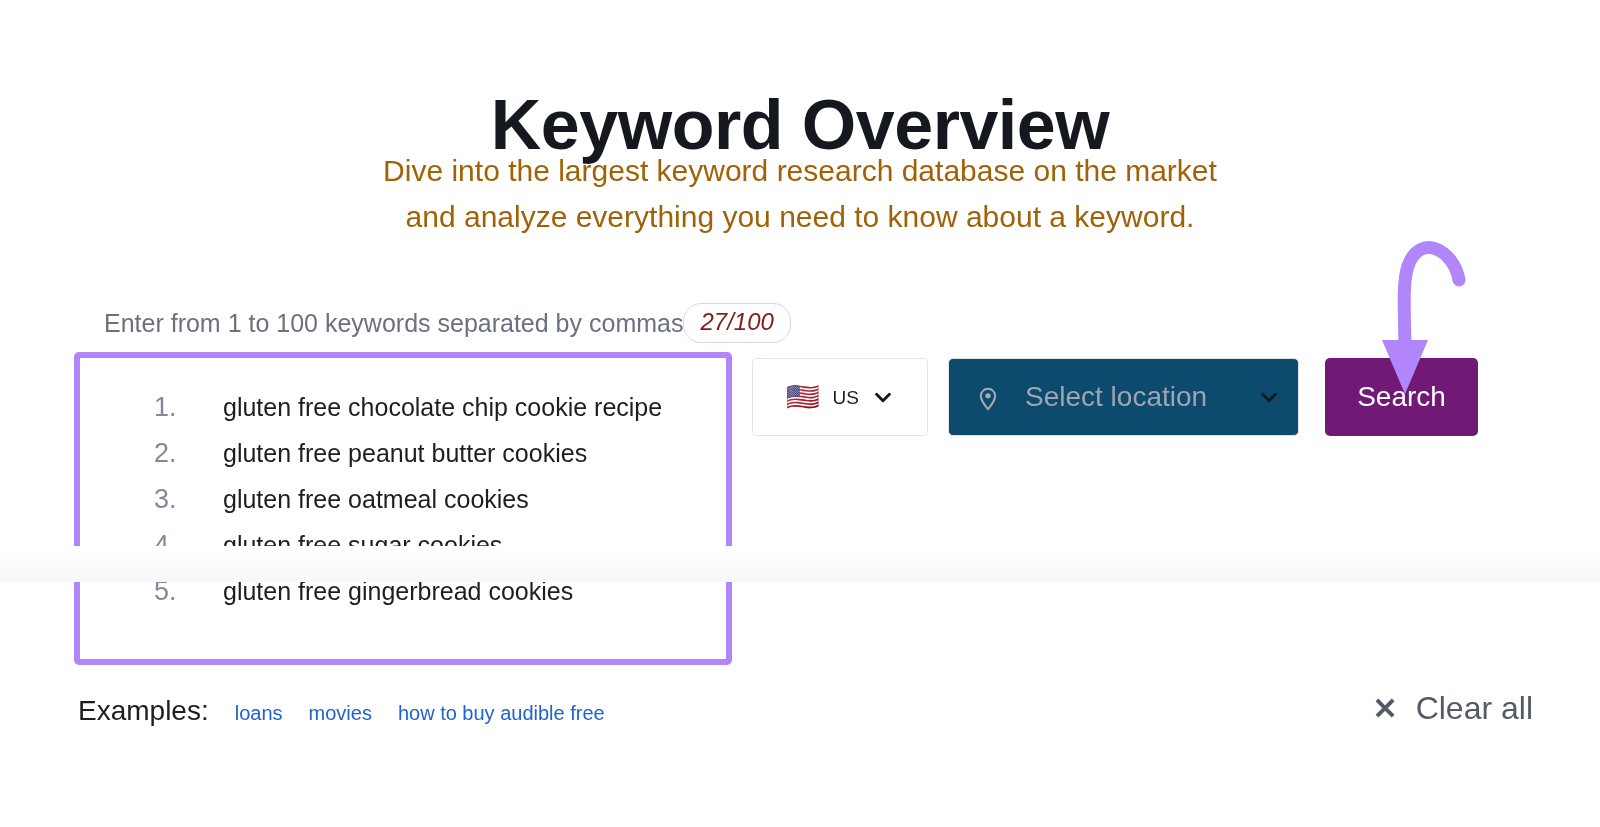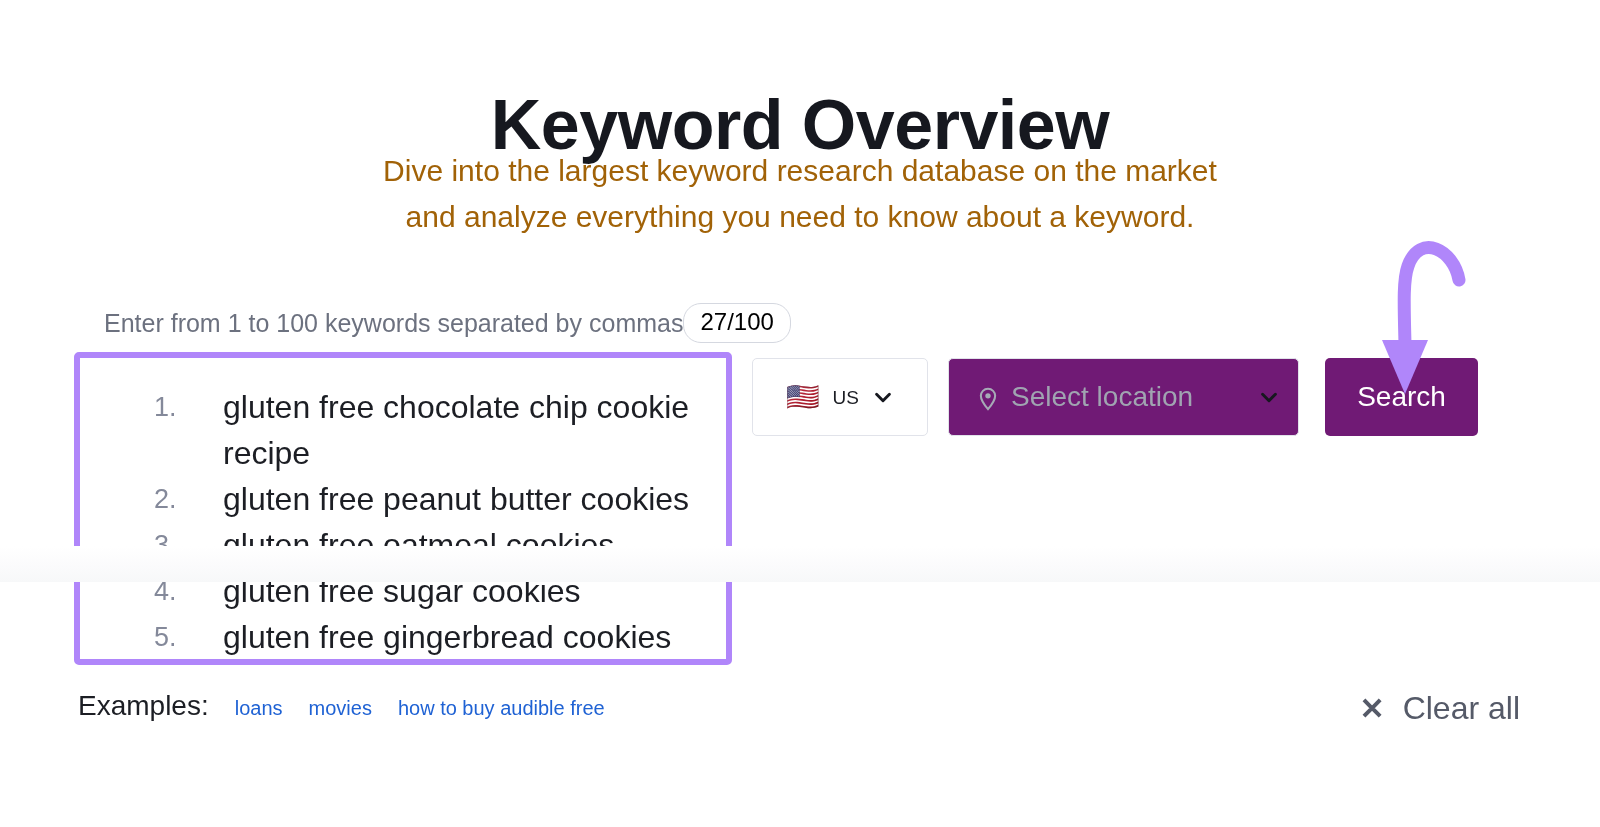--- a/index.html
+++ b/index.html
@@ -64,22 +64,23 @@
     line-height: 32px;
     color: #6c717f;
     white-space: nowrap;
   }
   .count-badge {
     border: 1.5px solid #d5d8e0;
     border-radius: 18px;
     padding: 4px 16px 6px;
     font-size: 24px;
     line-height: 28px;
-    color: #000000;
+    color: #7f1d1d;
     white-space: nowrap;
+    font-style: italic;
   }
 
   
   .controls {
     position: absolute;
     top: 352px;
     left: 74px;
   }
 
   
@@ -97,21 +98,21 @@
   }
   .kw-list {
     margin: 0;
     padding: 26px 16px 0 74px;
     list-style: none;
     counter-reset: kw;
   }
   .kw-list li {
     counter-increment: kw;
     position: relative;
-    font-size: 32px;
+    font-size: 25px;
     line-height: 46px;
     color: #1c1e24;
     padding-left: 69px;
     margin-bottom: 0;
   }
   .kw-list li::before {
     content: counter(kw) ".";
     position: absolute;
     left: 0;
     top: 0;
@@ -149,26 +150,26 @@
 
   
   .location-select {
     position: absolute;
     top: 6px;
     left: 874px;
     width: 351px;
     height: 78px;
     border: 1.5px solid #e1e3ea;
     border-radius: 5px;
-    background: #701a75;
+    background: #0c4a6e;
     box-sizing: border-box;
     display: flex;
     align-items: center;
     padding: 0 18px 0 26px;
-    gap: 14px;
+    gap: 28px;
   }
   .location-placeholder {
     font-size: 28px;
     color: #a0a4b1;
     flex: 1;
     white-space: nowrap;
   }
 
   .chev {
     display: inline-block;
@@ -195,23 +196,23 @@
     display: flex;
     align-items: center;
     justify-content: center;
   }
 
   
   .bottom-row {
     position: absolute;
     top: 690px;
     left: 78px;
-    right: 80px;
-    display: flex;
-    align-items: flex-start;
+    right: 67px;
+    display: flex;
+    align-items: flex-end;
     justify-content: space-between;
   }
   .examples {
     display: flex;
     align-items: baseline;
     gap: 26px;
   }
   .examples-label {
     font-size: 28px;
     color: #1c1e24;

